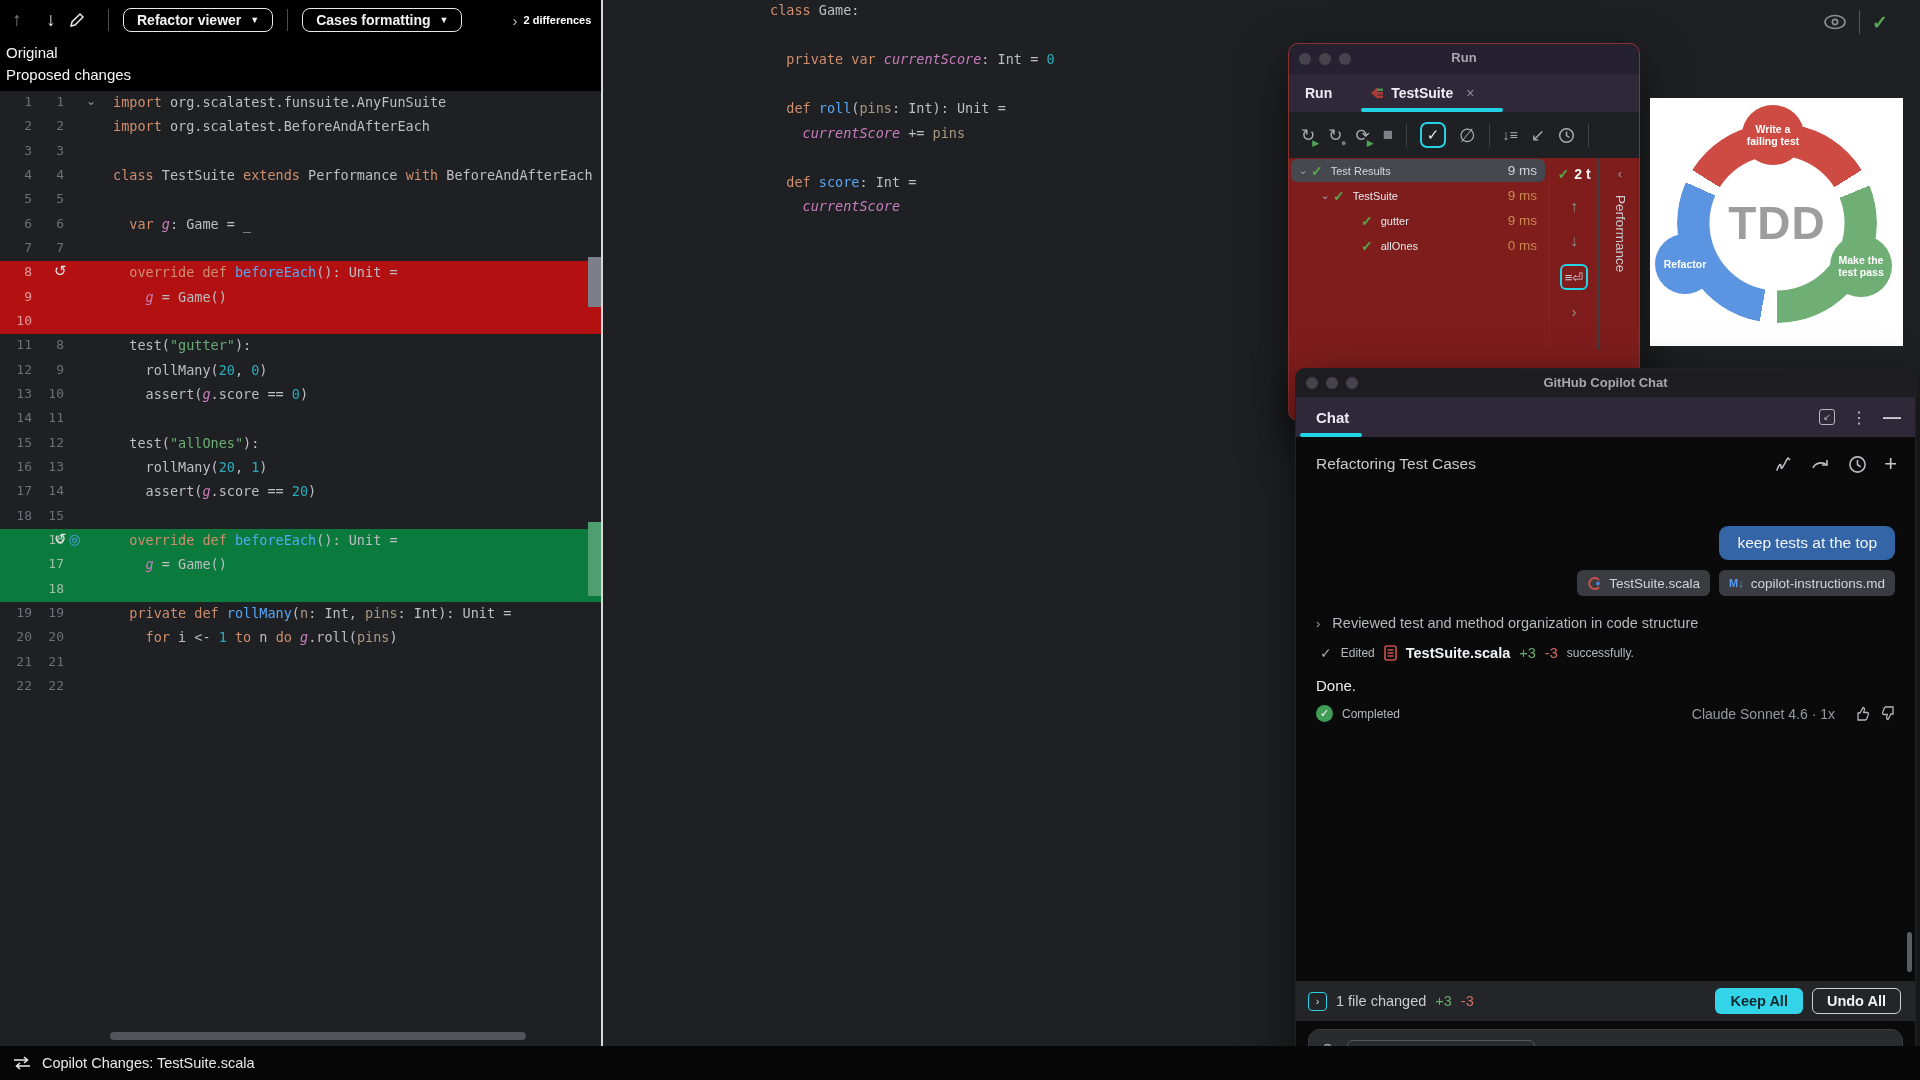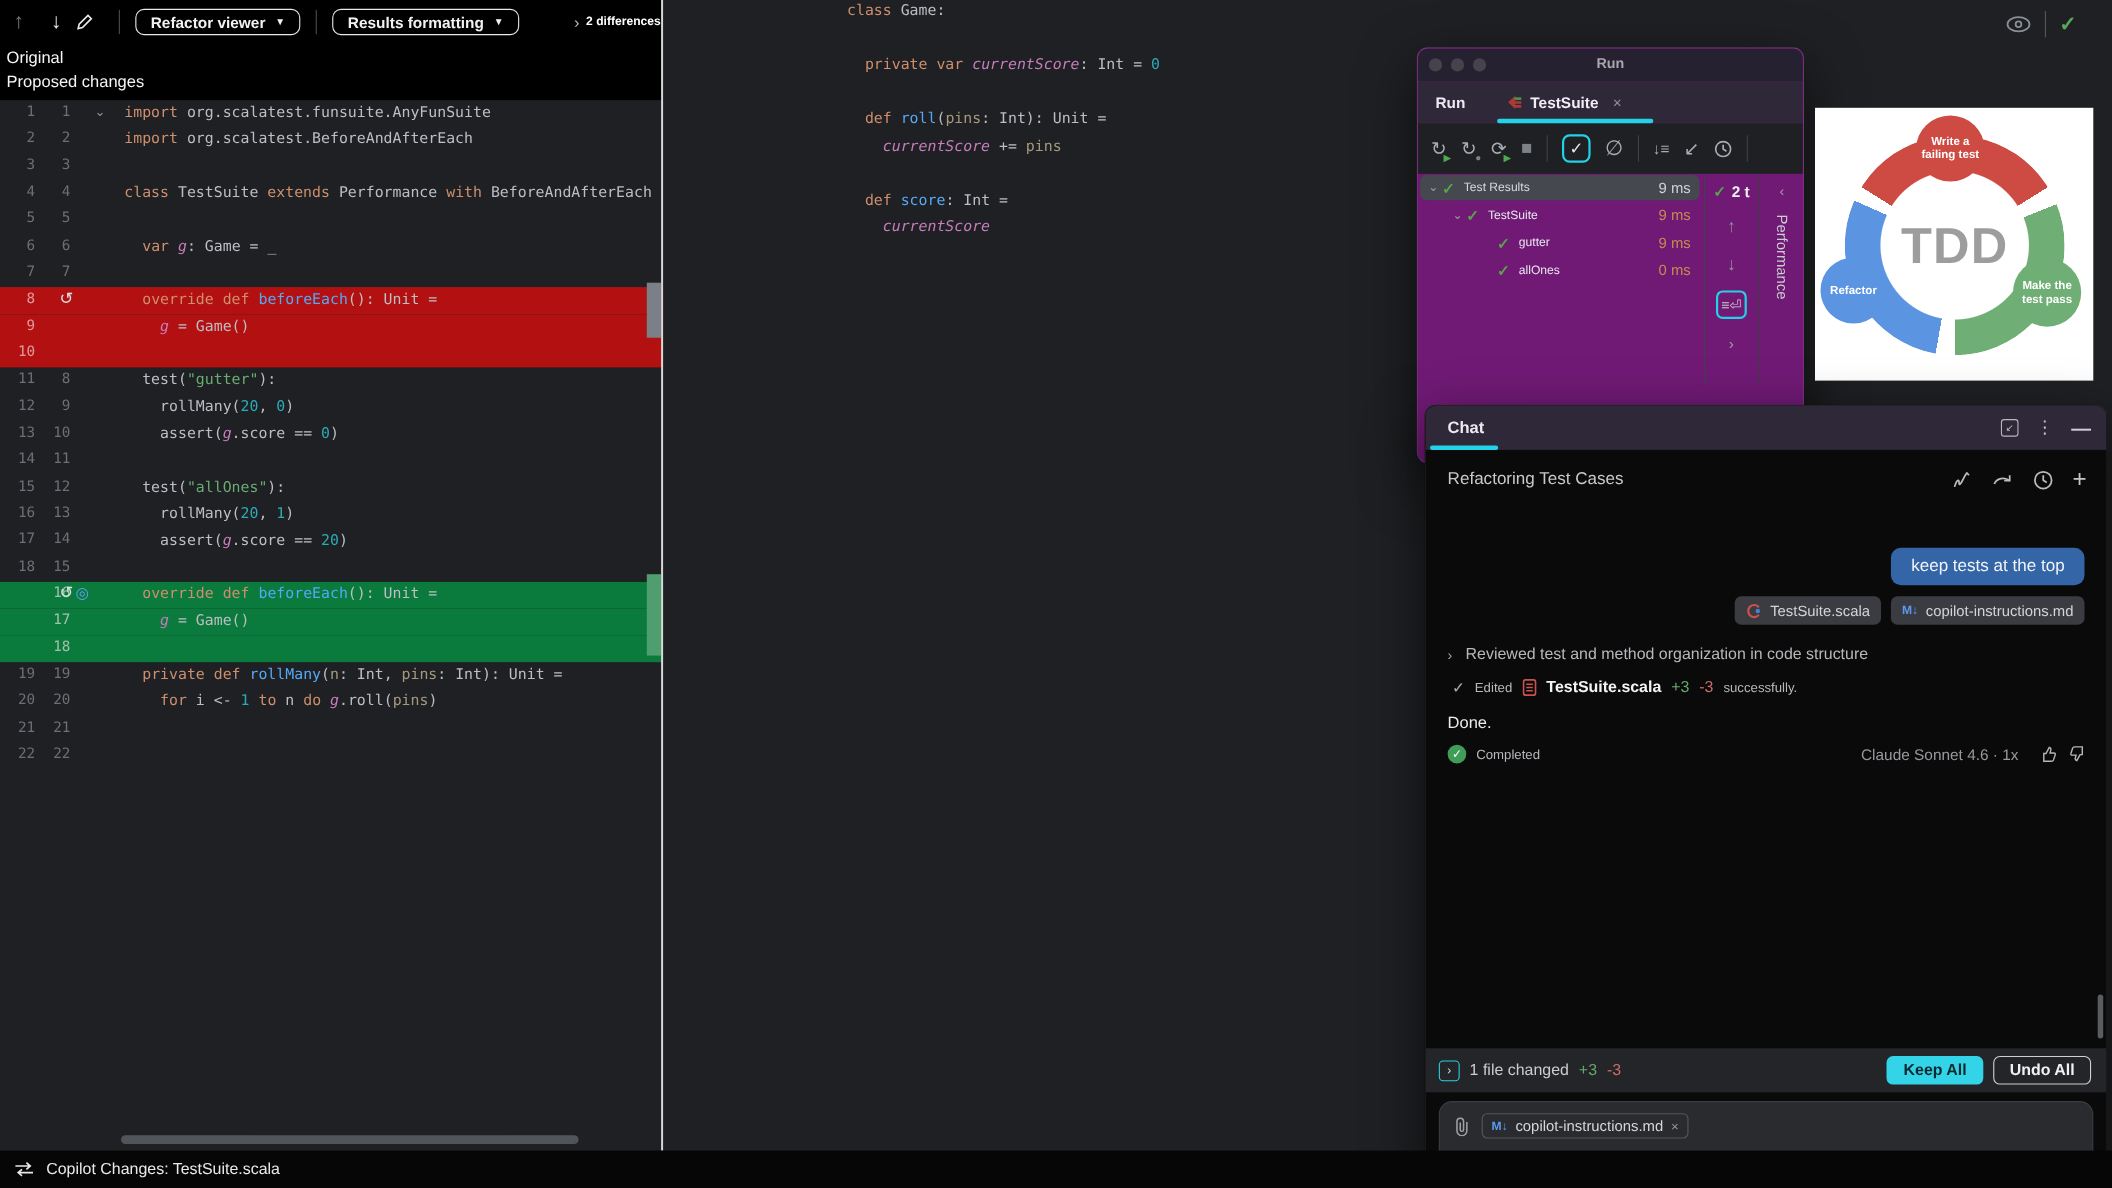--- a/index.html
+++ b/index.html
@@ -52,21 +52,21 @@
   #editor-icons { position:absolute; right:32px; top:10px; display:flex; align-items:center; gap:12px; }
   #editor-icons .vdiv { width:1px; height:24px; background:#565656; }
   #check-green { color:#58a758; font-size:19px; font-weight:bold; }
 
   
   .winbar-dots { display:flex; gap:8px; position:absolute; left:10px; top:50%; transform:translateY(-50%); }
   .dot { width:12px; height:12px; border-radius:50%; background:#46434c; }
   .wtitle { color:#a9a7ae; font-weight:bold; font-size:13px; text-align:center; line-height:28px; }
 
   
-  #run-win { position:absolute; left:1288px; top:43px; width:352px; height:378px; background:#701a75;
+  #run-win { position:absolute; left:1288px; top:43px; width:352px; height:378px; background:#7f1d1d;
     border-radius:10px; box-shadow:0 18px 50px rgba(0,0,0,.6); border:1px solid rgba(255,255,255,.09); overflow:hidden; }
   #run-titlebar { position:relative; height:30px; background:#262130; }
   #run-tabs { position:relative; height:38px; background:#2e2839; display:flex; align-items:center; }
   #run-tab-label { color:#ece9f0; font-weight:bold; font-size:14px; margin-left:16px; }
   #run-tab { display:flex; align-items:center; gap:7px; margin-left:36px; }
   #run-tab-name { color:#f0eef4; font-weight:bold; font-size:14px; }
   #run-tab-close { color:#918e99; font-size:14px; margin-left:6px; }
   #run-underline { position:absolute; left:72px; bottom:0; width:142px; height:4px; background:#23d2e7; border-radius:2px; }
   #run-toolbar { height:46px; display:flex; align-items:center; gap:13px; padding-left:12px; background:#1e2023; }
   .ricon { color:#a9acb2; font-size:17px; position:relative; }
@@ -189,21 +189,21 @@
             <path d="M3 15l1-4 8-8 3 3-8 8-4 1z" fill="none" stroke="#e8e8e8" stroke-width="1.5"></path>
           </svg>
       </span>
       <span class="tb-div"></span>
       <span class="drop-btn">
         <span>Refactor viewer</span>
         <span class="drop-caret">▼</span>
       </span>
       <span class="tb-div"></span>
       <span class="drop-btn">
-        <span>Results formatting</span>
+        <span>Cases formatting</span>
         <span class="drop-caret">▼</span>
       </span>
       <span id="diff-chevron">›</span>
       <span id="diff-count">2 differences</span>
     </div>
     <div id="diff-labels">
       <div>Original</div>
       <div>Proposed changes</div>
     </div>
   </div>
@@ -457,20 +457,28 @@
 
 <div id="tdd">
   <div id="tdd-ring"></div>
   <div id="tdd-center">TDD</div>
   <div class="tdd-bubble" id="bub-red">Write a<br>failing test</div>
   <div class="tdd-bubble" id="bub-green">Make the<br>test pass</div>
   <div class="tdd-bubble" id="bub-blue">Refactor</div>
 </div>
 
 <div id="chat-win">
+  <div id="chat-titlebar">
+    <span class="winbar-dots">
+      <span class="dot"></span>
+      <span class="dot"></span>
+      <span class="dot"></span>
+    </span>
+    <div class="wtitle">GitHub Copilot Chat</div>
+  </div>
   <div id="chat-tabs">
     <span id="chat-tab-label">Chat</span>
     <span id="chat-underline"></span>
     <span id="chat-tab-icons">
       <span id="popin-box">↙</span>
       <span id="chat-kebab">⋮</span>
       <span id="chat-min">—</span>
     </span>
   </div>
 

